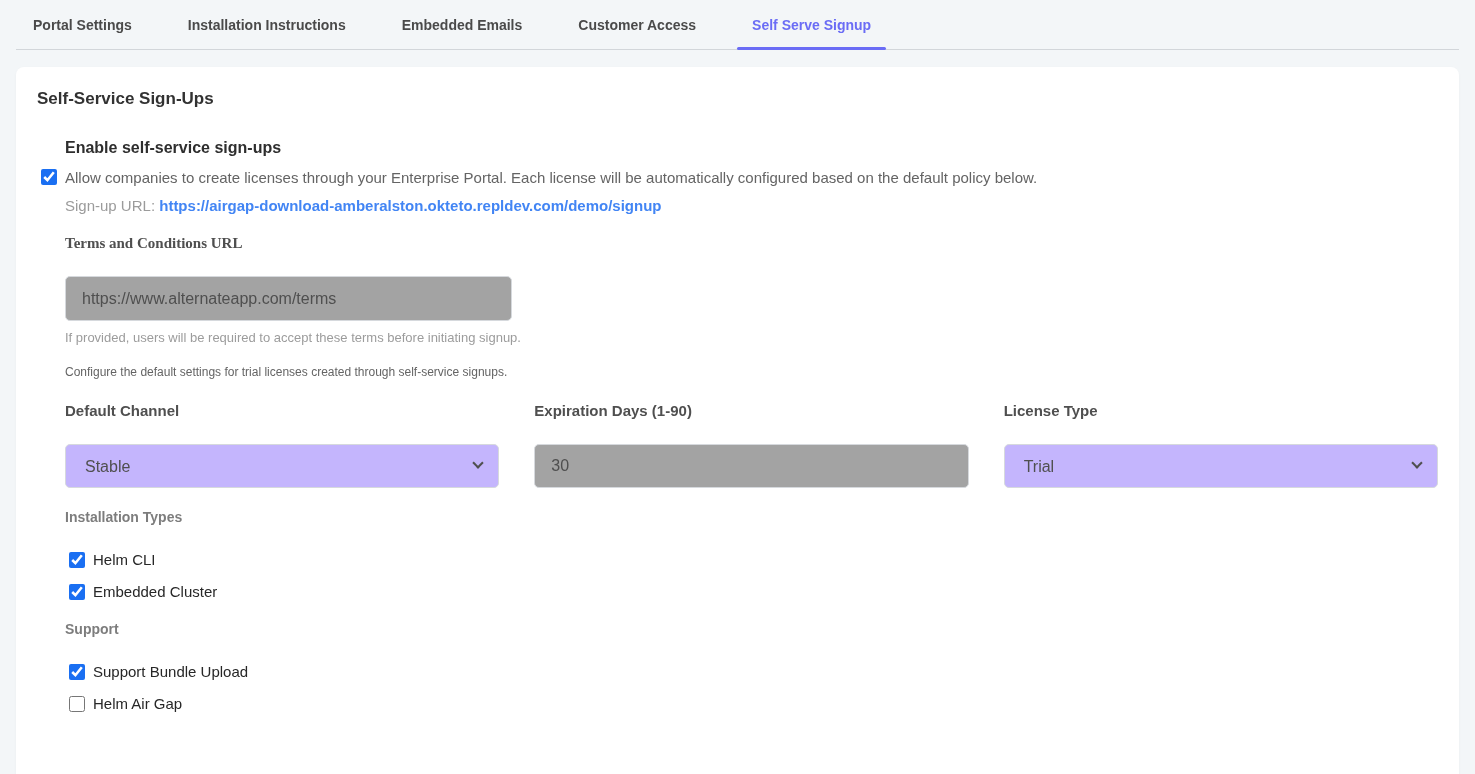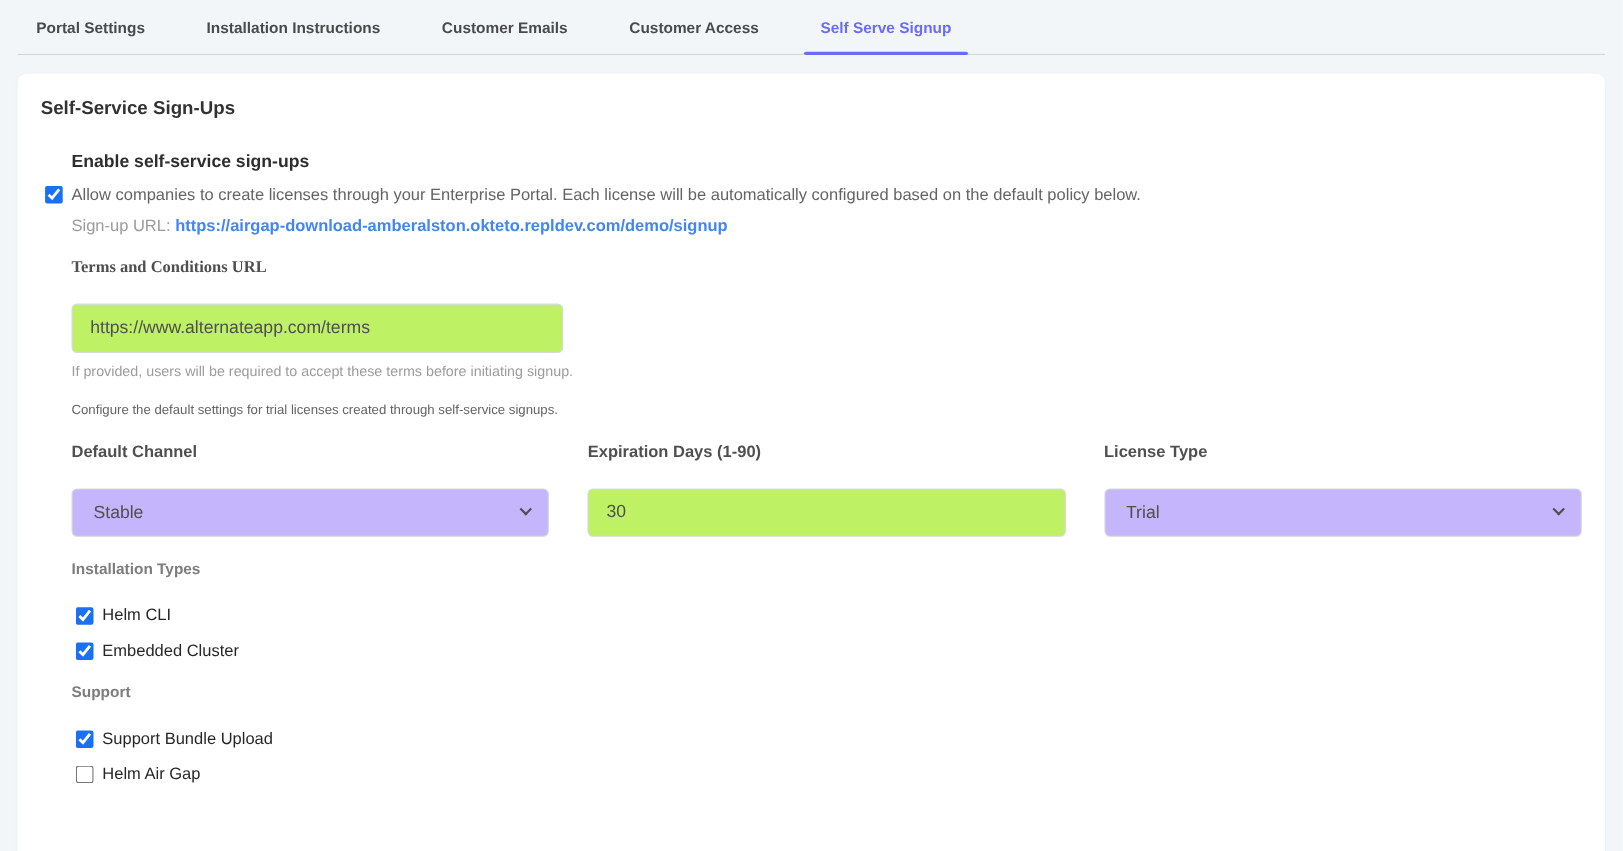--- a/index.html
+++ b/index.html
@@ -97,21 +97,21 @@
 
   .text-input {
     height: 45px;
     width: 447px;
     border: 1px solid #d6d9dd;
     border-radius: 5px;
     padding: 0 16px;
     font-size: 16px;
     color: #4f4f4f;
     font-family: inherit;
-    background: #bef264;
+    background: #a3a3a3;
     outline: none;
   }
   .terms-input { display: block; margin-top: 22px; }
 
   .helper { margin: 8px 0 0; font-size: 13px; color: #9c9c9c; line-height: 18px; }
 
   .license-heading { margin-top: 15px; }
   .desc { margin: 15px 0 0; font-size: 12px; color: #646464; line-height: 21px; }
 
   .columns { display: flex; gap: 35px; margin-top: 17px; }
@@ -179,21 +179,21 @@
     cursor: pointer;
   }
 </style>
 </head>
 <body>
 
 <nav class="tabbar">
   <div class="tabs">
     <div class="tab">Portal Settings</div>
     <div class="tab">Installation Instructions</div>
-    <div class="tab">Customer Emails</div>
+    <div class="tab">Embedded Emails</div>
     <div class="tab">Customer Access</div>
     <div class="tab active">Self Serve Signup</div>
   </div>
 </nav>
 
 <main class="card">
   <h1>Self-Service Sign-Ups</h1>
 
   <h2>Enable self-service sign-ups</h2>
 

